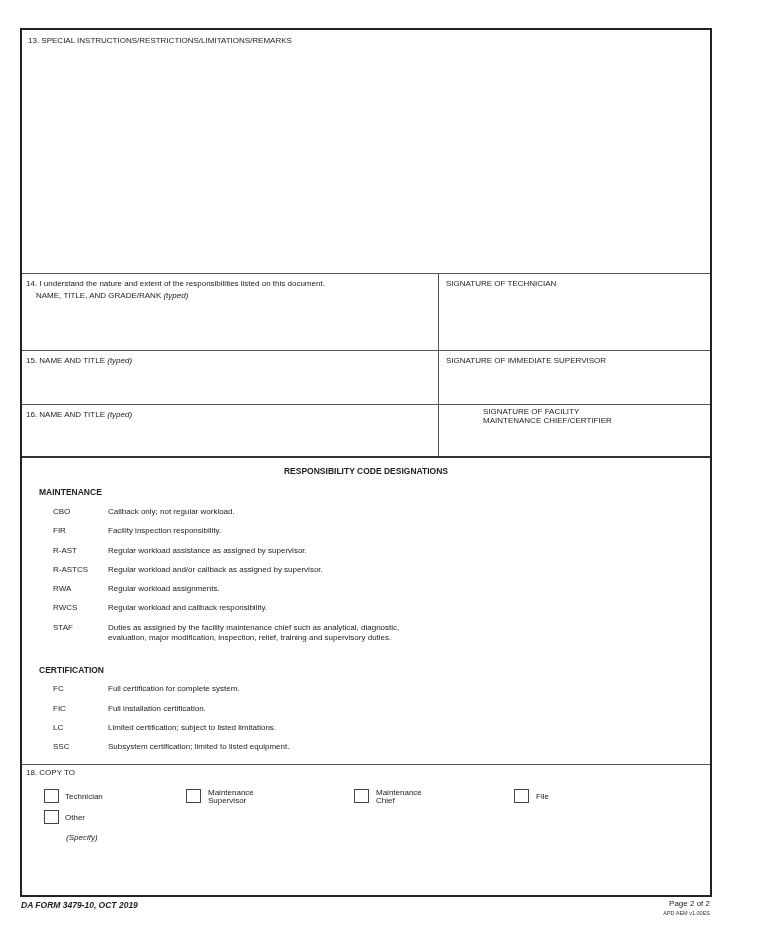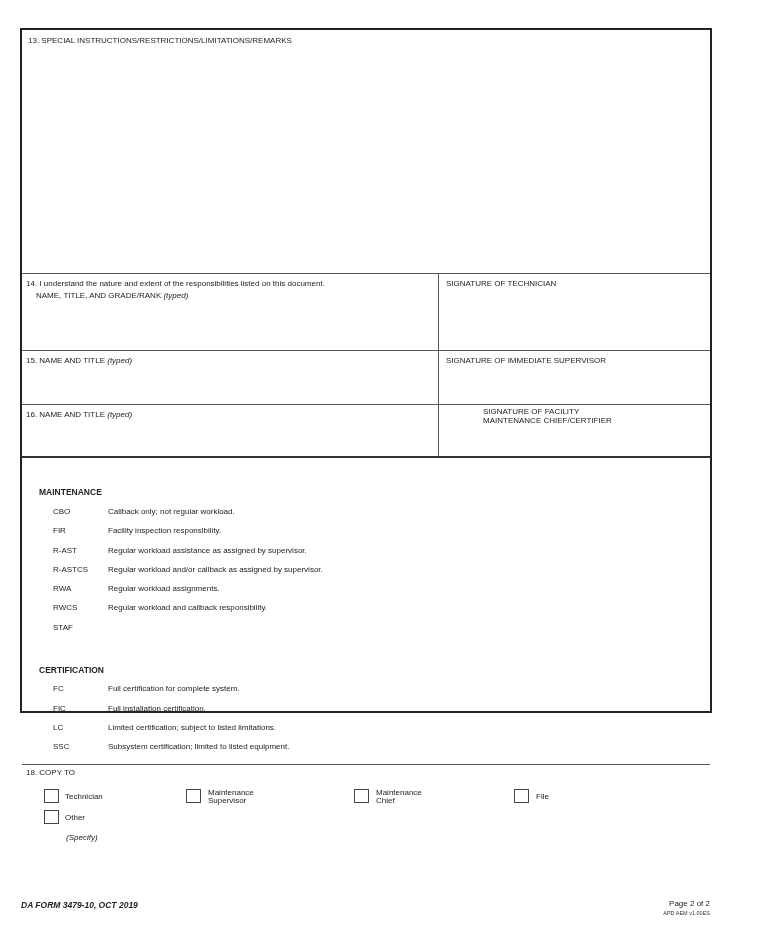--- a/index.html
+++ b/index.html
@@ -1,20 +1,20 @@
 <!DOCTYPE html>
 <html><head>
 <meta charset="utf-8">
 <style>
   * { box-sizing: border-box; margin: 0; padding: 0; }
   html, body { width: 768px; height: 949px; background: #ffffff; }
   body { position: relative; font-family: "Liberation Sans", sans-serif; color: #222; }
 
   .form {
-    position: absolute; left: 20px; top: 28px; width: 692px; height: 685px;
+    position: absolute; left: 20px; top: 28px; width: 692px; height: 869px;
     border: 2px solid #222;
   }
   .abs { position: absolute; }
   .hline { position: absolute; left: 0; right: 0; height: 0; border-top: 1px solid #555; }
   .hline.thick { border-top: 2px solid #333; }
   .vline { position: absolute; width: 0; border-left: 1px solid #555; }
 
   .lbl { font-size: 8px; letter-spacing: 0; color: #222; line-height: 10px; white-space: nowrap; }
   .lbl i { font-style: italic; }
   .sec13 { left: 6px; top: 6px; font-size: 8px; }
@@ -71,20 +71,21 @@
   <div class="abs" style="left:2px; top:392px; width:410px; height:32px;"></div>
   <div class="abs lbl" style="left:424px; top:377px; line-height:9px;margin-left:37px;">
     <div>SIGNATURE OF FACILITY</div>
     <div>MAINTENANCE CHIEF/CERTIFIER</div>
   </div>
   <div class="abs" style="left:418px; top:398px; width:268px; height:26px;"></div>
 
   <div class="vline" style="left:416px; top:243px; height:184px;"></div>
   <div class="hline thick" style="top:426px;"></div>
 
+  <div class="rc-title">RESPONSIBILITY CODE DESIGNATIONS</div>
   <div class="rc-head" style="top:457px;">MAINTENANCE</div>
 
   <div class="rc-row" style="top:477px;">
     <span class="rc-code">CBO</span>
     <span class="rc-desc">Callback only; not regular workload.</span>
   </div>
   <div class="rc-row" style="top:496px;">
     <span class="rc-code">FIR</span>
     <span class="rc-desc">Facility inspection responsibility.</span>
   </div>
@@ -99,20 +100,24 @@
   <div class="rc-row" style="top:554px;">
     <span class="rc-code">RWA</span>
     <span class="rc-desc">Regular workload assignments.</span>
   </div>
   <div class="rc-row" style="top:573px;">
     <span class="rc-code">RWCS</span>
     <span class="rc-desc">Regular workload and callback responsibility.</span>
   </div>
   <div class="rc-row" style="top:593px;">
     <span class="rc-code">STAF</span>
+    <span class="rc-desc">
+      <span style="display:block; line-height:9.5px;">Duties as assigned by the facility maintenance chief such as analytical, diagnostic,</span>
+      <span style="display:block; line-height:9.5px;">evaluation, major modification, inspection, relief, training and supervisory duties.</span>
+    </span>
   </div>
 
   <div class="rc-head" style="top:635px;">CERTIFICATION</div>
 
   <div class="rc-row" style="top:654px;justify-content:flex-end;">
     <span class="rc-code">FC</span>
     <span class="rc-desc">Full certification for complete system.</span>
   </div>
   <div class="rc-row" style="top:674px;">
     <span class="rc-code">FIC</span>

